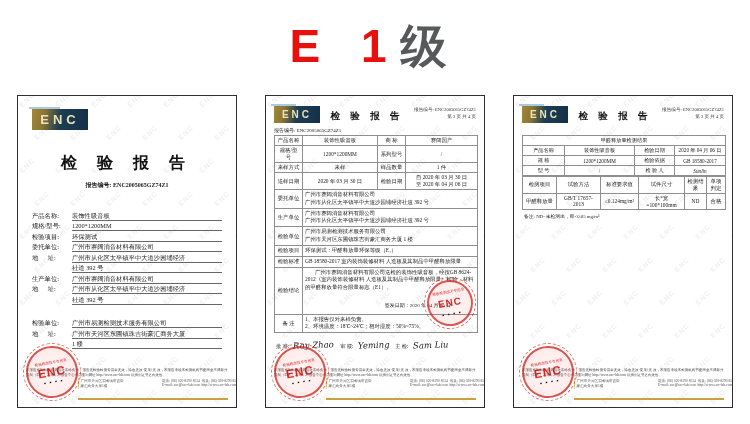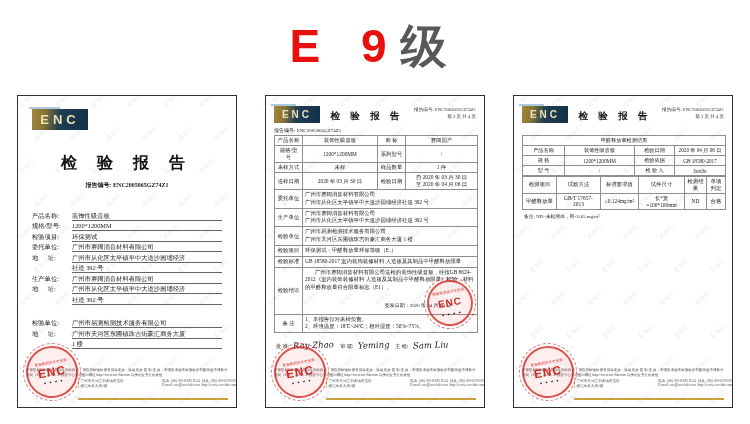--- a/index.html
+++ b/index.html
@@ -92,21 +92,21 @@
   .cap { text-align:center; font-size:5.4px; }
   .t3b { margin-top:-0.5px; }
   .note3 { font-size:4.8px; margin:3px 10px 0 10px; }
 </style>
 </head>
 <body>
 
 <div class="canvas">
 
   <div class="banner">
-    <span class="red">E 9</span>
+    <span class="red">E 1</span>
     <span class="gray">级</span>
   </div>
 
   <div class="cert" id="cert1">
     <div class="watermark">
         <span class="wm" style="left: 0px; top: 0px;">ENC</span>
         <span class="wm" style="left: 36px; top: 0px;">ENC</span>
         <span class="wm" style="left: 72px; top: 0px;">ENC</span>
         <span class="wm" style="left: 108px; top: 0px;">ENC</span>
         <span class="wm" style="left: 144px; top: 0px;">ENC</span>

